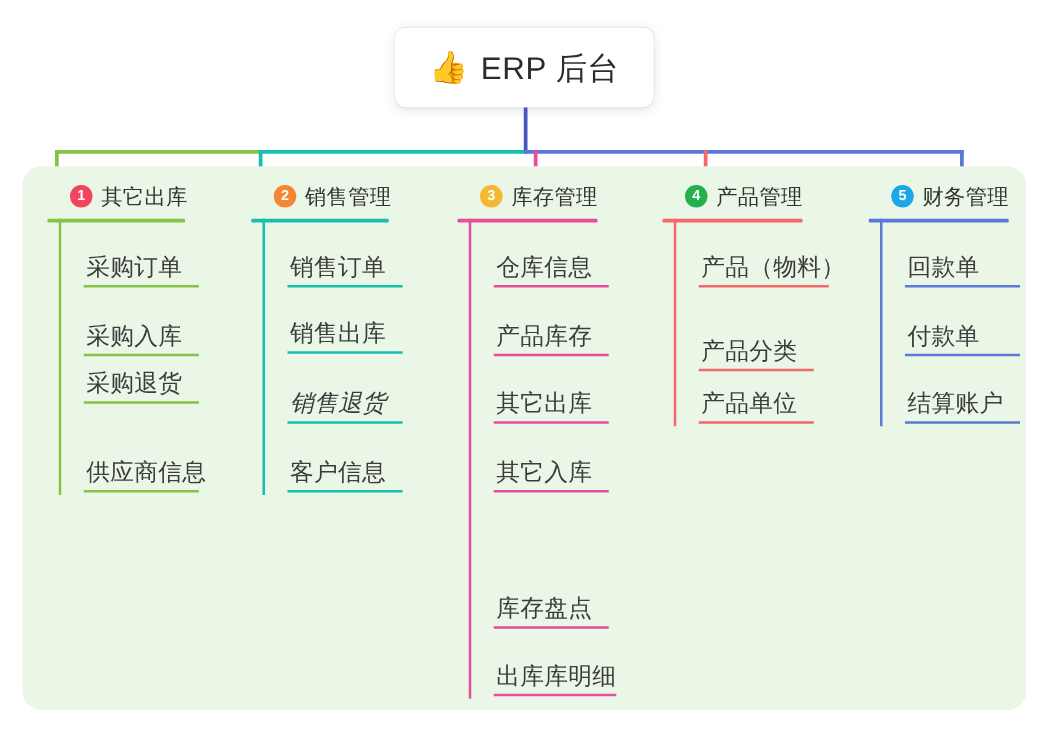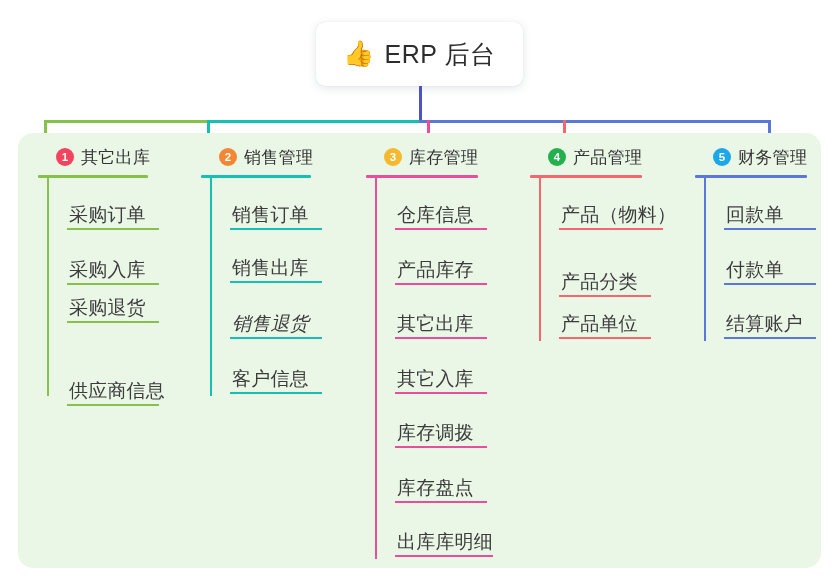--- a/index.html
+++ b/index.html
@@ -176,21 +176,21 @@
           <div class="leaf-rule" style="background: rgb(132, 194, 74);"></div>
         </div>
         <div class="leaf" style="top: 116.5px;">
           <span class="leaf-label">采购入库</span>
           <div class="leaf-rule" style="background: rgb(132, 194, 74);"></div>
         </div>
         <div class="leaf" style="top: 155px;">
           <span class="leaf-label">采购退货</span>
           <div class="leaf-rule" style="background: rgb(132, 194, 74);"></div>
         </div>
-        <div class="leaf" style="top: 225.5px; margin-top: 12px;">
+        <div class="leaf" style="top: 225.5px;">
           <span class="leaf-label">供应商信息</span>
           <div class="leaf-rule" style="background: rgb(132, 194, 74);"></div>
         </div>
       </div>
       <div class="column" style="left: 201px; width: 150px;">
         <div class="col-head">
           <span class="badge" style="background: rgb(245, 134, 52);">2</span>
           <span class="col-title">销售管理</span>
         </div>
         <div class="head-rule" style="top: 31px; width: 110px; background: rgb(23, 191, 176);"></div>
@@ -226,24 +226,20 @@
         <div class="leaf" style="top: 116.5px;">
           <span class="leaf-label">产品库存</span>
           <div class="leaf-rule" style="background: rgb(232, 78, 156);"></div>
         </div>
         <div class="leaf" style="top: 171px;">
           <span class="leaf-label">其它出库</span>
           <div class="leaf-rule" style="background: rgb(232, 78, 156);"></div>
         </div>
         <div class="leaf" style="top: 225.5px;">
           <span class="leaf-label">其它入库</span>
-          <div class="leaf-rule" style="background: rgb(232, 78, 156);"></div>
-        </div>
-        <div class="leaf" style="top: 280px;">
-          <span class="leaf-label">库存调拨</span>
           <div class="leaf-rule" style="background: rgb(232, 78, 156);"></div>
         </div>
         <div class="leaf" style="top: 334.5px;">
           <span class="leaf-label">库存盘点</span>
           <div class="leaf-rule" style="background: rgb(232, 78, 156);"></div>
         </div>
         <div class="leaf" style="top: 389px; width: 98px;">
           <span class="leaf-label">出库库明细</span>
           <div class="leaf-rule" style="background: rgb(232, 78, 156);"></div>
         </div>

